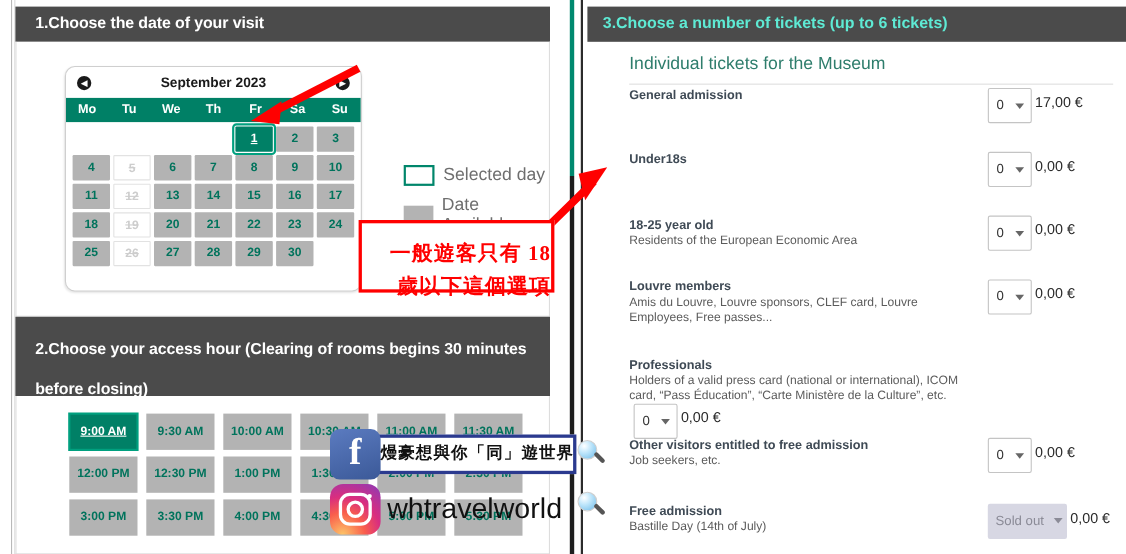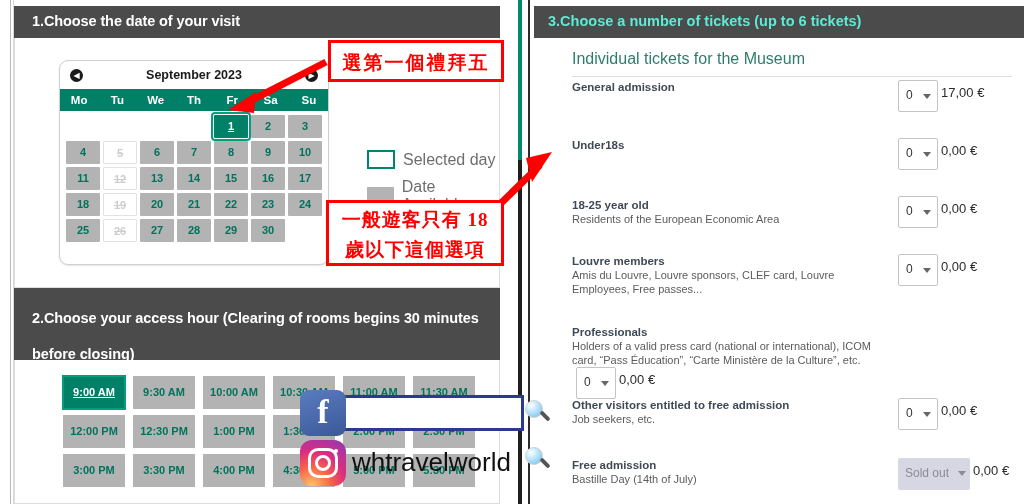--- a/index.html
+++ b/index.html
@@ -142,21 +142,21 @@
   .sel-box.soldout .caret { border-top-color:#8b8b97; right:4px; }
   .price { font-size:13px; color:#2b2b2b; margin-left:3px; padding-top:5px; white-space:nowrap; }
 
   
   .ann-box {
     position:absolute; border:3px solid #ff0000; background:#fff;
     color:#ff0000; font-weight:bold; text-align:center;
     font-family:"Liberation Serif", serif;
   }
   #ann1 { left:328px; top:40px; width:176px; height:42px; font-size:19px; line-height:40px; letter-spacing:2px; }
-  #ann2 { left:326px; top:200px; width:178px; height:66px; font-size:19px; line-height:30px; padding-top:2px; letter-spacing:1px; }
+  #ann2 { left:326px; top:200px; width:178px; height:66px; font-size:19px; line-height:30px; padding-top:13px; letter-spacing:1px;text-align:right; }
   #ann3 { left:536px; top:133px; width:466px; height:42px; border:3px solid #ff0000; background:transparent; }
 
   .ann-svg { position:absolute; left:0; top:0; width:1024px; height:504px; pointer-events:none; }
 
   
   .wm-fb {
     position:absolute; left:306px; top:395px; width:218px; height:36px;
     background:#fff; border:3px solid #2b3a8f; display:flex; align-items:center;
   }
   .fb-icon {
@@ -427,31 +427,31 @@
 
   <svg class="ann-svg" viewBox="0 0 1024 504">
 
     <path d="M326,62 L250,101" stroke="#ff0000" stroke-width="7" fill="none"></path>
     <polygon points="228,110 256,92 254,113" fill="#ff0000"></polygon>
 
     <path d="M470,236 L497,207 L540,165" stroke="#ff0000" stroke-width="7" fill="none"></path>
     <polygon points="552,152 532,182 526,158" fill="#ff0000"></polygon>
   </svg>
 
-  <div class="ann-box" id="ann1">選第一個禮拜五</div>
 
   <div class="ann-box" id="ann2">
     <div>一般遊客只有 18</div>
     <div>歲以下這個選項</div>
   </div>
 
   <div id="ann3"></div>
 
   <div class="wm-fb"></div>
   <div class="fb-icon">f</div>
+  <div class="wm-fb-txt">熳豪想與你「同」遊世界</div>
 
   <div class="ig-icon">
     <div class="sq"></div>
     <div class="ci"></div>
     <div class="dot"></div>
   </div>
   <div class="wm-ig-txt">whtravelworld</div>
 
   <div class="mag" id="mag1">
     <div class="lens"></div>

